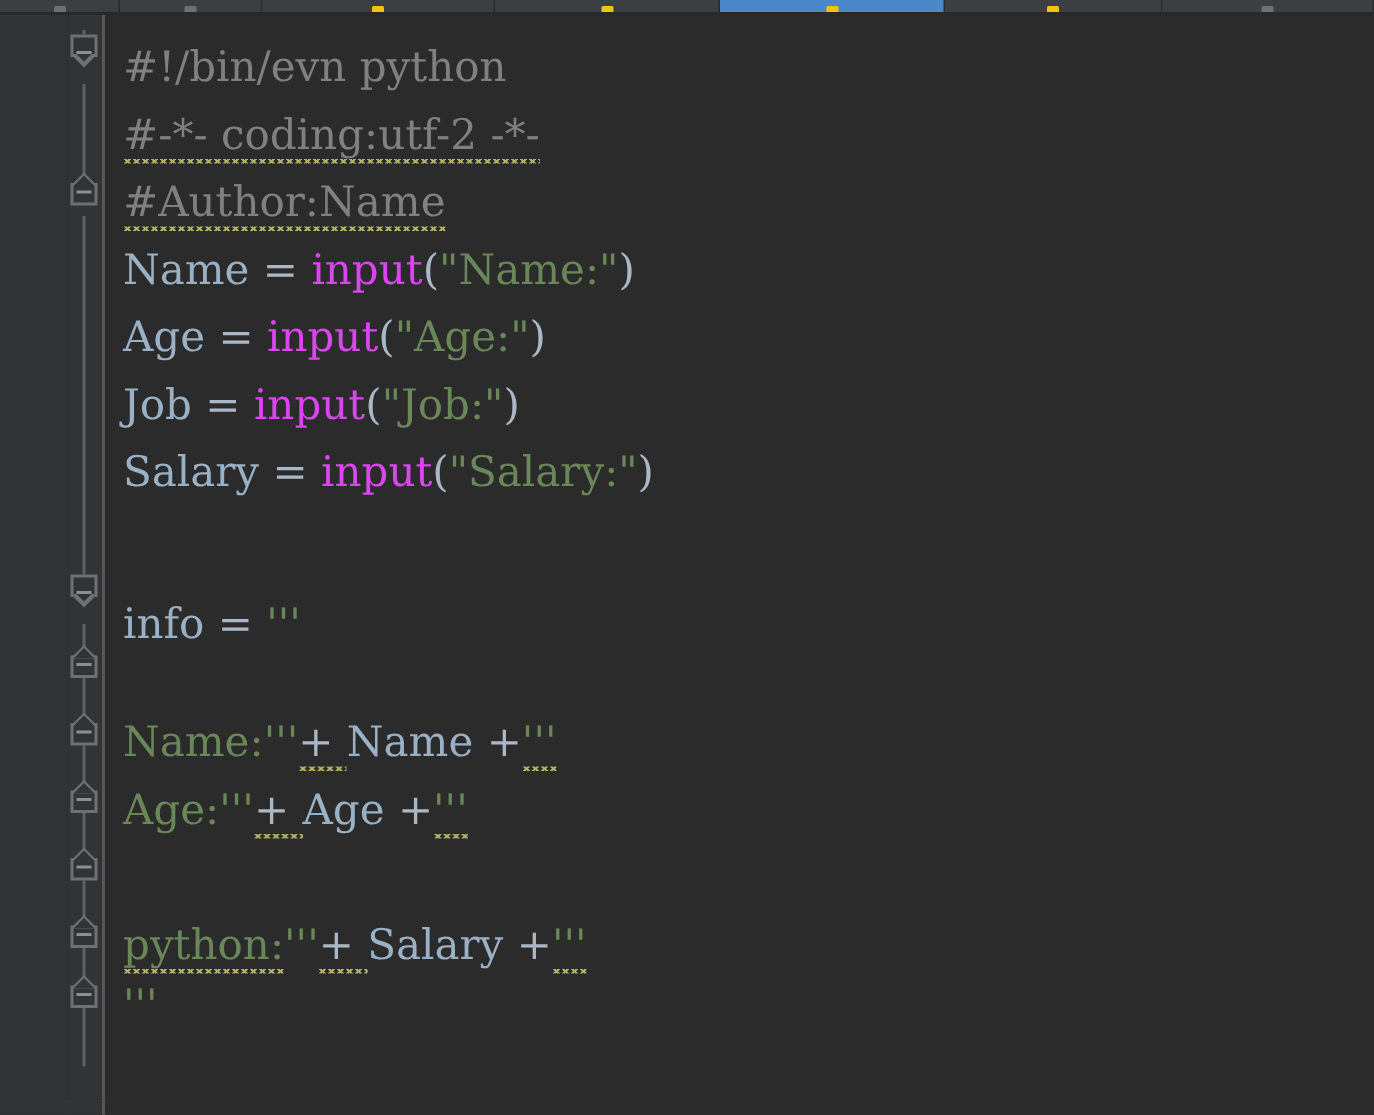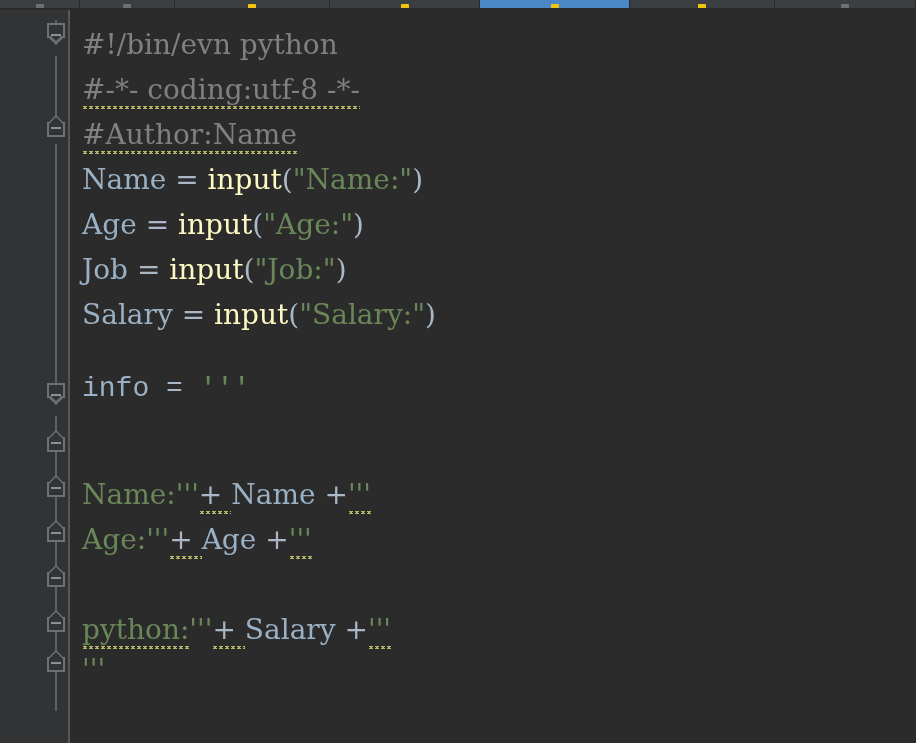--- a/index.html
+++ b/index.html
@@ -108,21 +108,21 @@
     width: 846px;
     padding-left: 12px;
     box-sizing: border-box;
     background: #323232;
   }
 
   
   .t-comment   { color: #808080; }
   .t-ident     { color: #a9b7c6; }
   .t-var       { color: #9ab0c4; }
-  .t-kw        { color: #fef9c3; margin-top: 32px; }
+  .t-kw        { color: #d946ef; margin-top: 32px; }
   .t-str       { color: #6a8759; }
   .t-op        { color: #a9b7c6; }
   .t-punct     { color: #a9b7c6; }
   .t-brk       { color: #ffef28; background: #3b514d; }
 
   
   .sq {
     position: relative;
     background-repeat: repeat-x;
     background-position: left bottom;
@@ -300,28 +300,28 @@
       <div class="foldmark up" style="top: 638px; left: -1px;">
         <div class="body"></div>
         <div class="tip"></div>
         <div class="minus"></div>
       </div>
     </div>
   <div class="gutter-sep"></div>
 
   <div class="code" id="code-surface">
       <div class="line" style="top: 12px;"><span class="t-comment">#!/bin/evn python</span></div>
-      <div class="line" style="top: 57px;"><span class="t-comment sq">#-*- coding:utf-8 -*-</span></div>
+      <div class="line" style="top: 57px;"><span class="t-comment sq">#-*- coding:utf-2 -*-</span></div>
       <div class="line" style="top: 102px;"><span class="t-comment sq">#Author:Name</span></div>
       <div class="line" style="top: 147px;"><span class="t-var">Name </span><span class="t-op">= </span><span class="t-kw">input</span><span class="t-punct">(</span><span class="t-str">"Name:"</span><span class="t-punct">)</span></div>
       <div class="line" style="top: 192px;"><span class="t-var">Age </span><span class="t-op">= </span><span class="t-kw">input</span><span class="t-punct">(</span><span class="t-str">"Age:"</span><span class="t-punct">)</span></div>
       <div class="line" style="top: 237px;"><span class="t-var">Job </span><span class="t-op">= </span><span class="t-kw">input</span><span class="t-punct">(</span><span class="t-str">"Job:"</span><span class="t-punct">)</span></div>
       <div class="line" style="top: 282px;"><span class="t-var">Salary </span><span class="t-op">= </span><span class="t-kw">input</span><span class="t-punct">(</span><span class="t-str">"Salary:"</span><span class="t-punct">)</span></div>
       <div class="line" style="top: 327px;"></div>
-      <div class="line" style="top: 356px; font-family: Liberation Mono, monospace;"><span class="t-var">info </span><span class="t-op">= </span><span class="t-str">'''</span></div>
+      <div class="line" style="top: 383px;"><span class="t-var">info </span><span class="t-op">= </span><span class="t-str">'''</span></div>
       <div class="line" style="top: 507px;"><span class="t-str">Age:</span><span class="t-str">'''</span><span class="t-op sq">+ </span><span class="t-var">Age </span><span class="t-op">+</span><span class="t-str sq">'''</span></div>
       <div class="line" style="top: 462px;"><span class="t-str">Name:</span><span class="t-str">'''</span><span class="t-op sq">+ </span><span class="t-var">Name </span><span class="t-op">+</span><span class="t-str sq">'''</span></div>
       <div class="line" style="top: 597px;"><span class="t-str sq">python:</span><span class="t-str">'''</span><span class="t-op sq">+ </span><span class="t-var">Salary </span><span class="t-op">+</span><span class="t-str sq">'''</span></div>
       <div class="line" style="top: 637px;"><span class="t-str">'''</span></div>
     </div>
 
   <div class="bottom-strip">
     <div class="g"></div>
     <div class="s"></div>
   </div>

